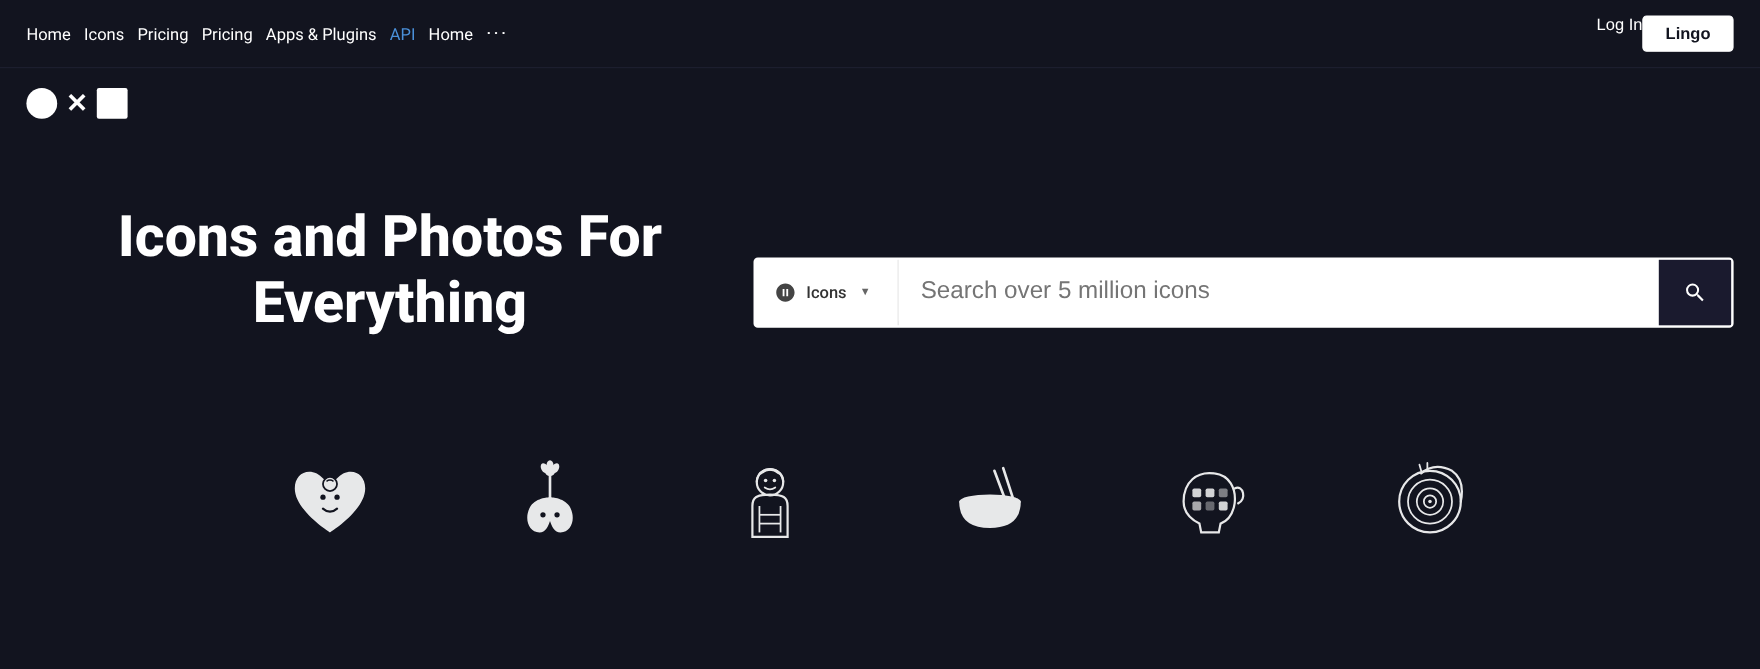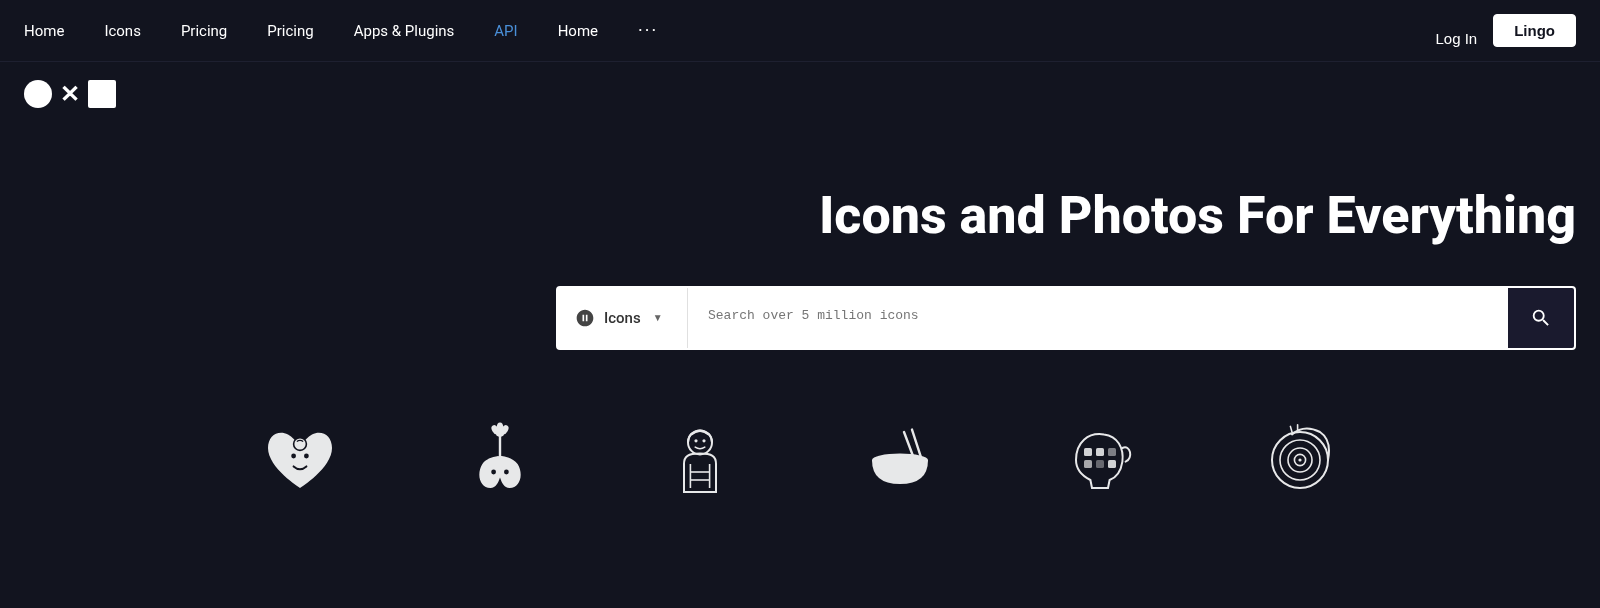--- a/index.html
+++ b/index.html
@@ -20,21 +20,21 @@
       justify-content: space-between;
       padding: 0 24px;
       height: 62px;
       background-color: #12141f;
       border-bottom: 1px solid #1e2030;
     }
 
     .nav-left {
       display: flex;
       align-items: center;
-      gap: 40px;
+      gap: 12px;
     }
 
     .nav-link {
       font-size: 15px;
       color: #ffffff;
       text-decoration: none;
       cursor: pointer;
       white-space: nowrap;
     }
 
@@ -44,22 +44,21 @@
 
     .nav-more {
       font-size: 18px;
       color: #ffffff;
       cursor: pointer;
       letter-spacing: 2px;
     }
 
     .nav-right {
       display: flex;
-      align-items: flex-end;
-      gap: 16px;
+      align-items: flex-start;
     }
 
     .btn-login {
       background: transparent;
       border: none;
       color: #ffffff;
       font-size: 15px;
       cursor: pointer;
     }
 
@@ -101,22 +100,21 @@
       width: 28px;
       height: 28px;
       background: #ffffff;
       border-radius: 2px;
       display: inline-block;
     }
 
     
     .hero {
       display: flex;
-      flex-direction: column;
-      align-items: flex-end;
+      align-items: center;
       justify-content: center;
       padding: 60px 24px 40px;
     }
 
     .hero-title {
       font-size: 52px;
       font-weight: 800;
       color: #ffffff;
       text-align: center;
       margin-bottom: 40px;
@@ -169,26 +167,25 @@
     .search-type-chevron {
       font-size: 10px;
       color: #666;
       margin-left: 4px;
     }
 
     .search-input {
       flex: 1;
       border: none;
       outline: none;
-      font-size: 13px;
+      font-size: 22px;
       color: #999999;
       padding: 0 20px;
       height: 56px;
       background: #ffffff;
-      font-family: Liberation Mono, monospace;
     }
 
     .search-btn {
       width: 66px;
       height: 60px;
       background: #1a1a2e;
       border: none;
       cursor: pointer;
       display: flex;
       align-items: center;

